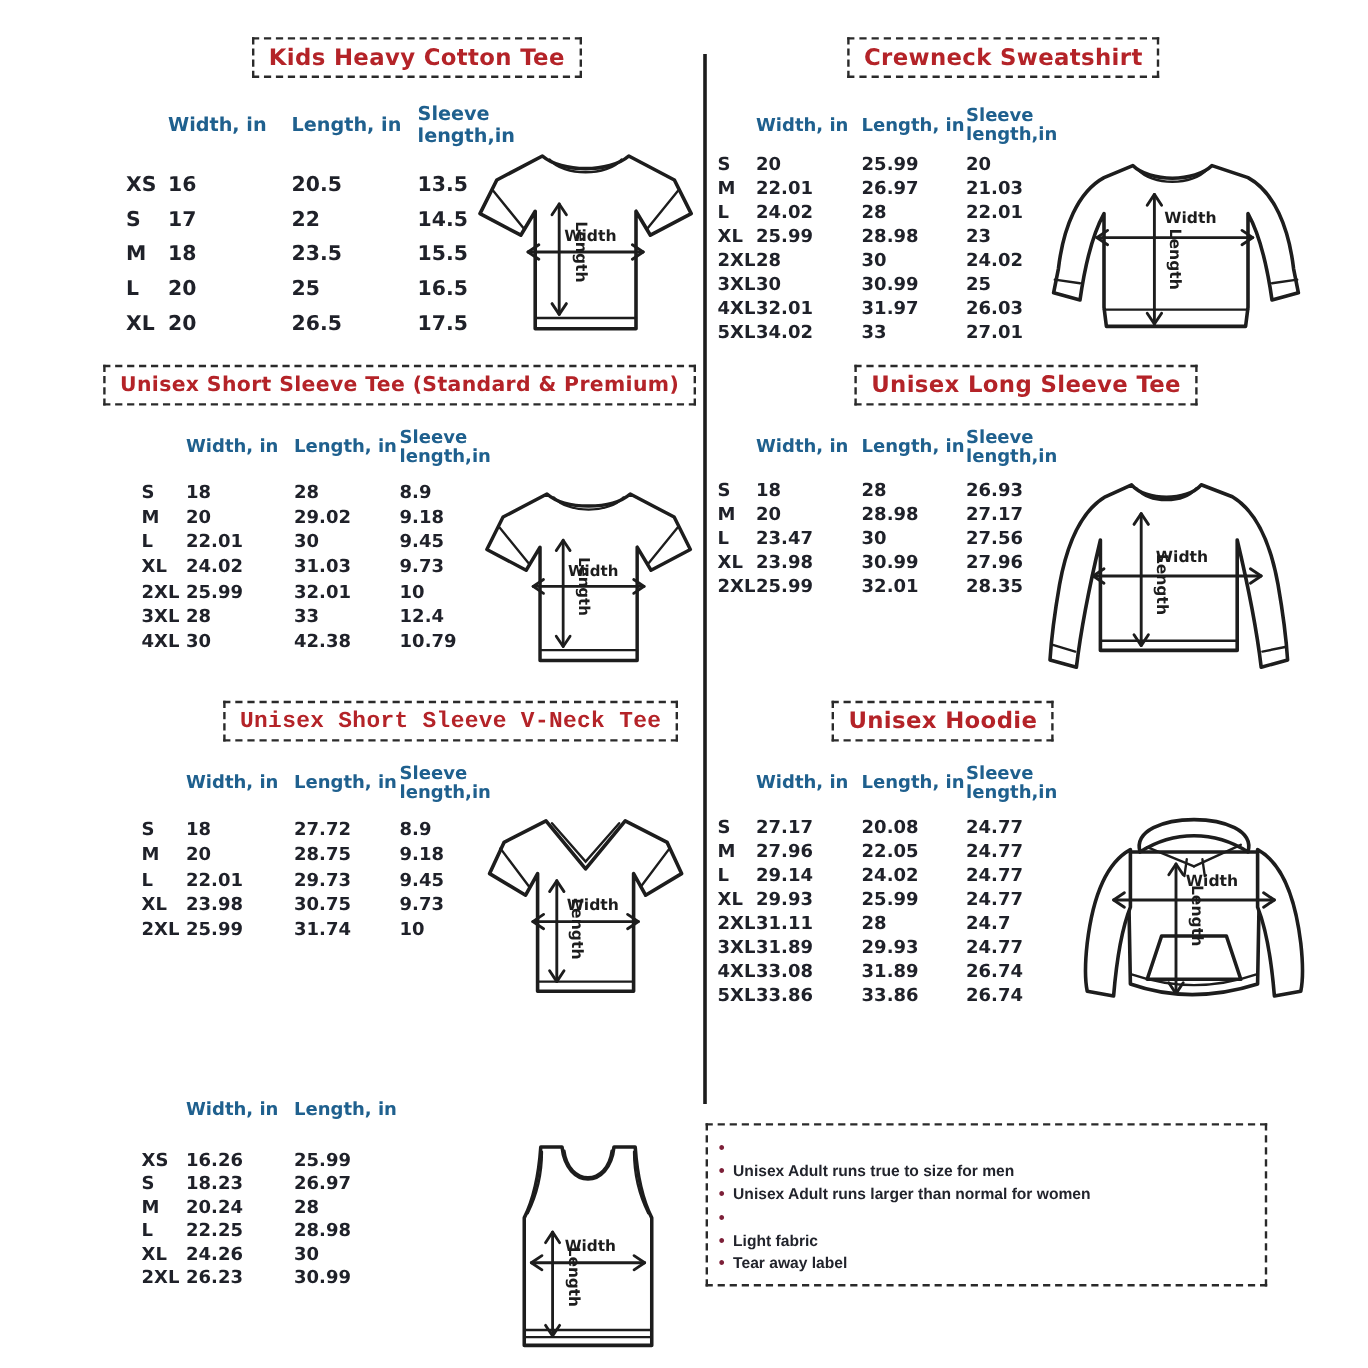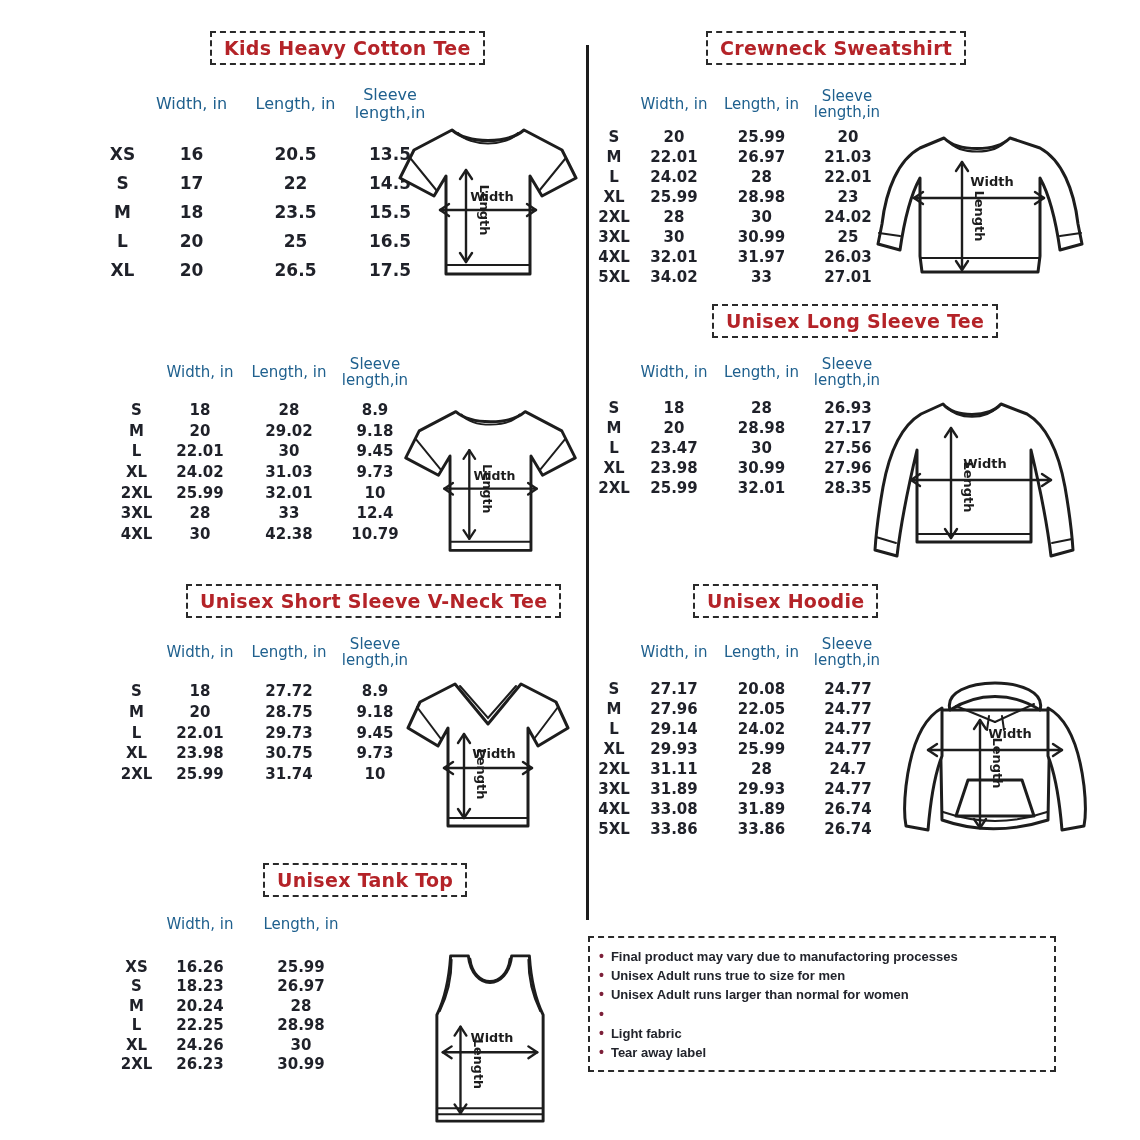--- a/index.html
+++ b/index.html
@@ -1,24 +1,24 @@
 <!DOCTYPE html>
 <html><head>
 <meta charset="utf-8">
 <style>
   html,body{margin:0;padding:0;background:#fff;}
   #canvas{position:relative;width:1140px;height:1140px;background:#fff;
-    font-family:"DejaVu Sans",sans-serif;overflow:hidden;text-align:center;}
+    font-family:"DejaVu Sans",sans-serif;overflow:hidden;}
   .title-box{position:absolute;height:30px;border:2px dashed #2a2a2a;background:#fff;
     display:flex;align-items:center;justify-content:center;padding:0 12px;white-space:nowrap;
     font-weight:bold;font-size:19px;color:#b42328;letter-spacing:.3px;}
   .divider{position:absolute;left:586px;top:45px;width:3px;height:875px;background:#1c1c1c;}
   .tbl{position:absolute;color:#1f2129;}
   .thead,.trow{display:grid;grid-template-columns:var(--cols);align-items:center;}
-  .thead{height:44px;color:#1f608e;font-weight:normal;font-size:15px;line-height:1.1;}
+  .thead{height:44px;color:#1f608e;font-weight:bold;font-size:15px;line-height:1.1;}
   .tbl-kids .thead{font-size:16px;}
   .hdr{white-space:nowrap;}
   .hdr.sleeve{white-space:normal;max-width:84px;}
   .tbody{display:grid;}
   .cell{white-space:nowrap;font-weight:bold;}
   .tbl{font-size:15px;}
   .tbl-kids{font-size:17px;}
   .tbl-kids .tbody{grid-auto-rows:29px;}
   .tbl-crew .tbody{grid-auto-rows:20px;}
   .tbl-short .tbody{grid-auto-rows:20.6px;}
@@ -188,20 +188,23 @@
     </g>
     <text class="alabel" x="130" y="62" text-anchor="middle">Width</text>
     <g class="arrow">
       <line x1="100" y1="38" x2="100" y2="146"></line>
         <polyline points="94,47 100,38 106,47"></polyline>
         <polyline points="94,137 100,146 106,137"></polyline>
     </g>
     <text class="alabel" transform="translate(113,92) rotate(90)" text-anchor="middle">Length</text>
   </svg>
 
+  <div class="title-box" style="left:86px;top:304px;font-size:17px;">
+    <span>Unisex Short Sleeve Tee (Standard &amp; Premium)</span>
+  </div>
   <div class="tbl tbl-short" style="left:118px;top:350px;">
     <div class="thead">
       <span class="cell"></span>
       <span class="hdr">Width, in</span>
       <span class="hdr">Length, in</span>
       <span class="hdr sleeve">Sleeve length,in</span>
     </div>
     <div class="tbody" style="margin-top:6px;">
         <div class="trow">
           <span class="cell size">S</span>
@@ -323,21 +326,21 @@
     </g>
     <text class="alabel" x="130" y="76" text-anchor="middle">Width</text>
     <g class="arrow">
       <line x1="96" y1="36" x2="96" y2="146"></line>
         <polyline points="90,45 96,36 102,45"></polyline>
         <polyline points="90,137 96,146 102,137"></polyline>
     </g>
     <text class="alabel" transform="translate(109,95) rotate(90)" text-anchor="middle">Length</text>
   </svg>
 
-  <div class="title-box" style="left:186px;top:584px;">
+  <div class="title-box" style="left:186px;top:584px;font-family:Liberation Mono, monospace;">
     <span>Unisex Short Sleeve V-Neck Tee</span>
   </div>
   <div class="tbl tbl-vneck" style="left:118px;top:630px;">
     <div class="thead">
       <span class="cell"></span>
       <span class="hdr">Width, in</span>
       <span class="hdr">Length, in</span>
       <span class="hdr sleeve">Sleeve length,in</span>
     </div>
     <div class="tbody" style="margin-top:7px;">
@@ -472,23 +475,20 @@
     </g>
     <text class="alabel" x="132" y="80" text-anchor="middle">Width</text>
     <g class="arrow">
       <line x1="102" y1="62" x2="102" y2="170"></line>
         <polyline points="96,71 102,62 108,71"></polyline>
         <polyline points="96,161 102,170 108,161"></polyline>
     </g>
     <text class="alabel" transform="translate(115,105) rotate(90)" text-anchor="middle">Length</text>
   </svg>
 
-  <div class="title-box" style="left:263px;top:863px;">
-    <span>Unisex Tank Top</span>
-  </div>
   <div class="tbl tbl-tank" style="left:118px;top:912px;">
     <div class="thead">
       <span class="cell"></span>
       <span class="hdr">Width, in</span>
       <span class="hdr">Length, in</span>
     </div>
     <div class="tbody" style="margin-top:21px;">
         <div class="trow">
           <span class="cell size">XS</span>
           <span class="cell val">16.26</span>
@@ -538,21 +538,20 @@
       <line x1="40" y1="80" x2="40" y2="168"></line>
         <polyline points="34,89 40,80 46,89"></polyline>
         <polyline points="34,159 40,168 46,159"></polyline>
     </g>
     <text class="alabel" transform="translate(54,118) rotate(90)" text-anchor="middle">Length</text>
   </svg>
 
   <div class="notes-box">
       <div class="note-line">
         <span class="dot">•</span>
-        <span class="note-text">Final product may vary due to manufactoring processes</span>
       </div>
       <div class="note-line">
         <span class="dot">•</span>
         <span class="note-text">Unisex Adult runs true to size for men</span>
       </div>
       <div class="note-line">
         <span class="dot">•</span>
         <span class="note-text">Unisex Adult runs larger than normal for women</span>
       </div>
       <div class="note-line">

